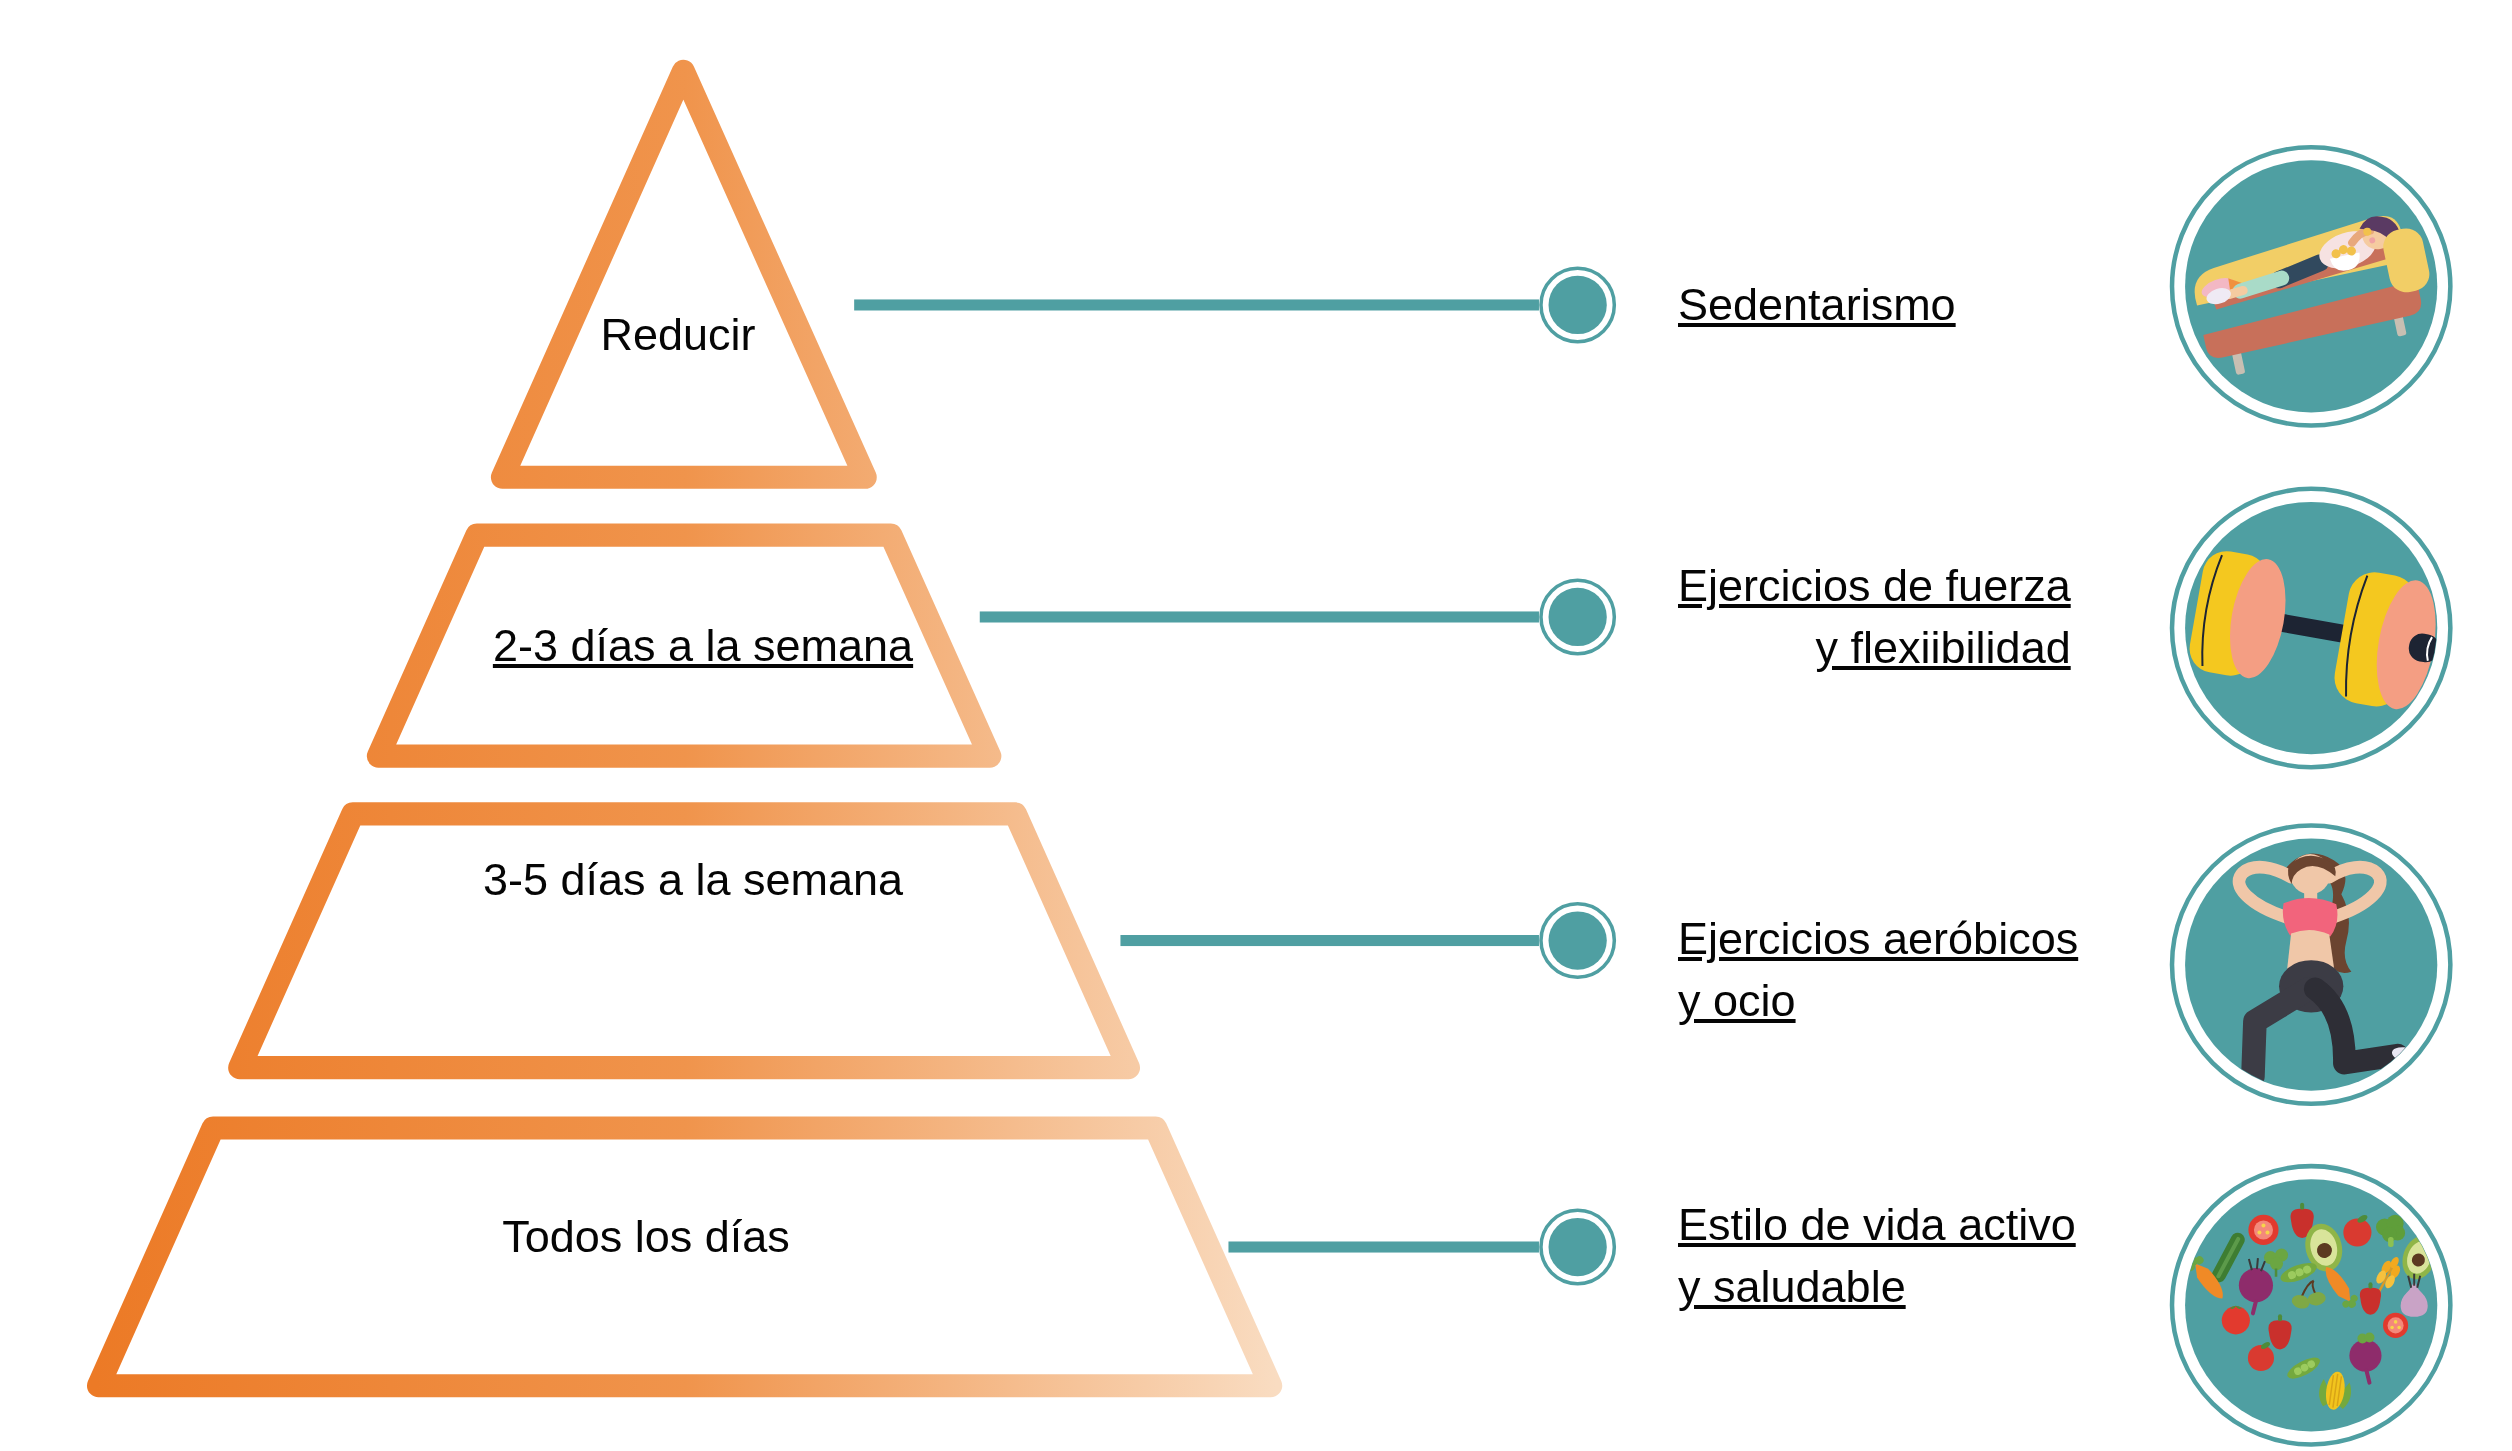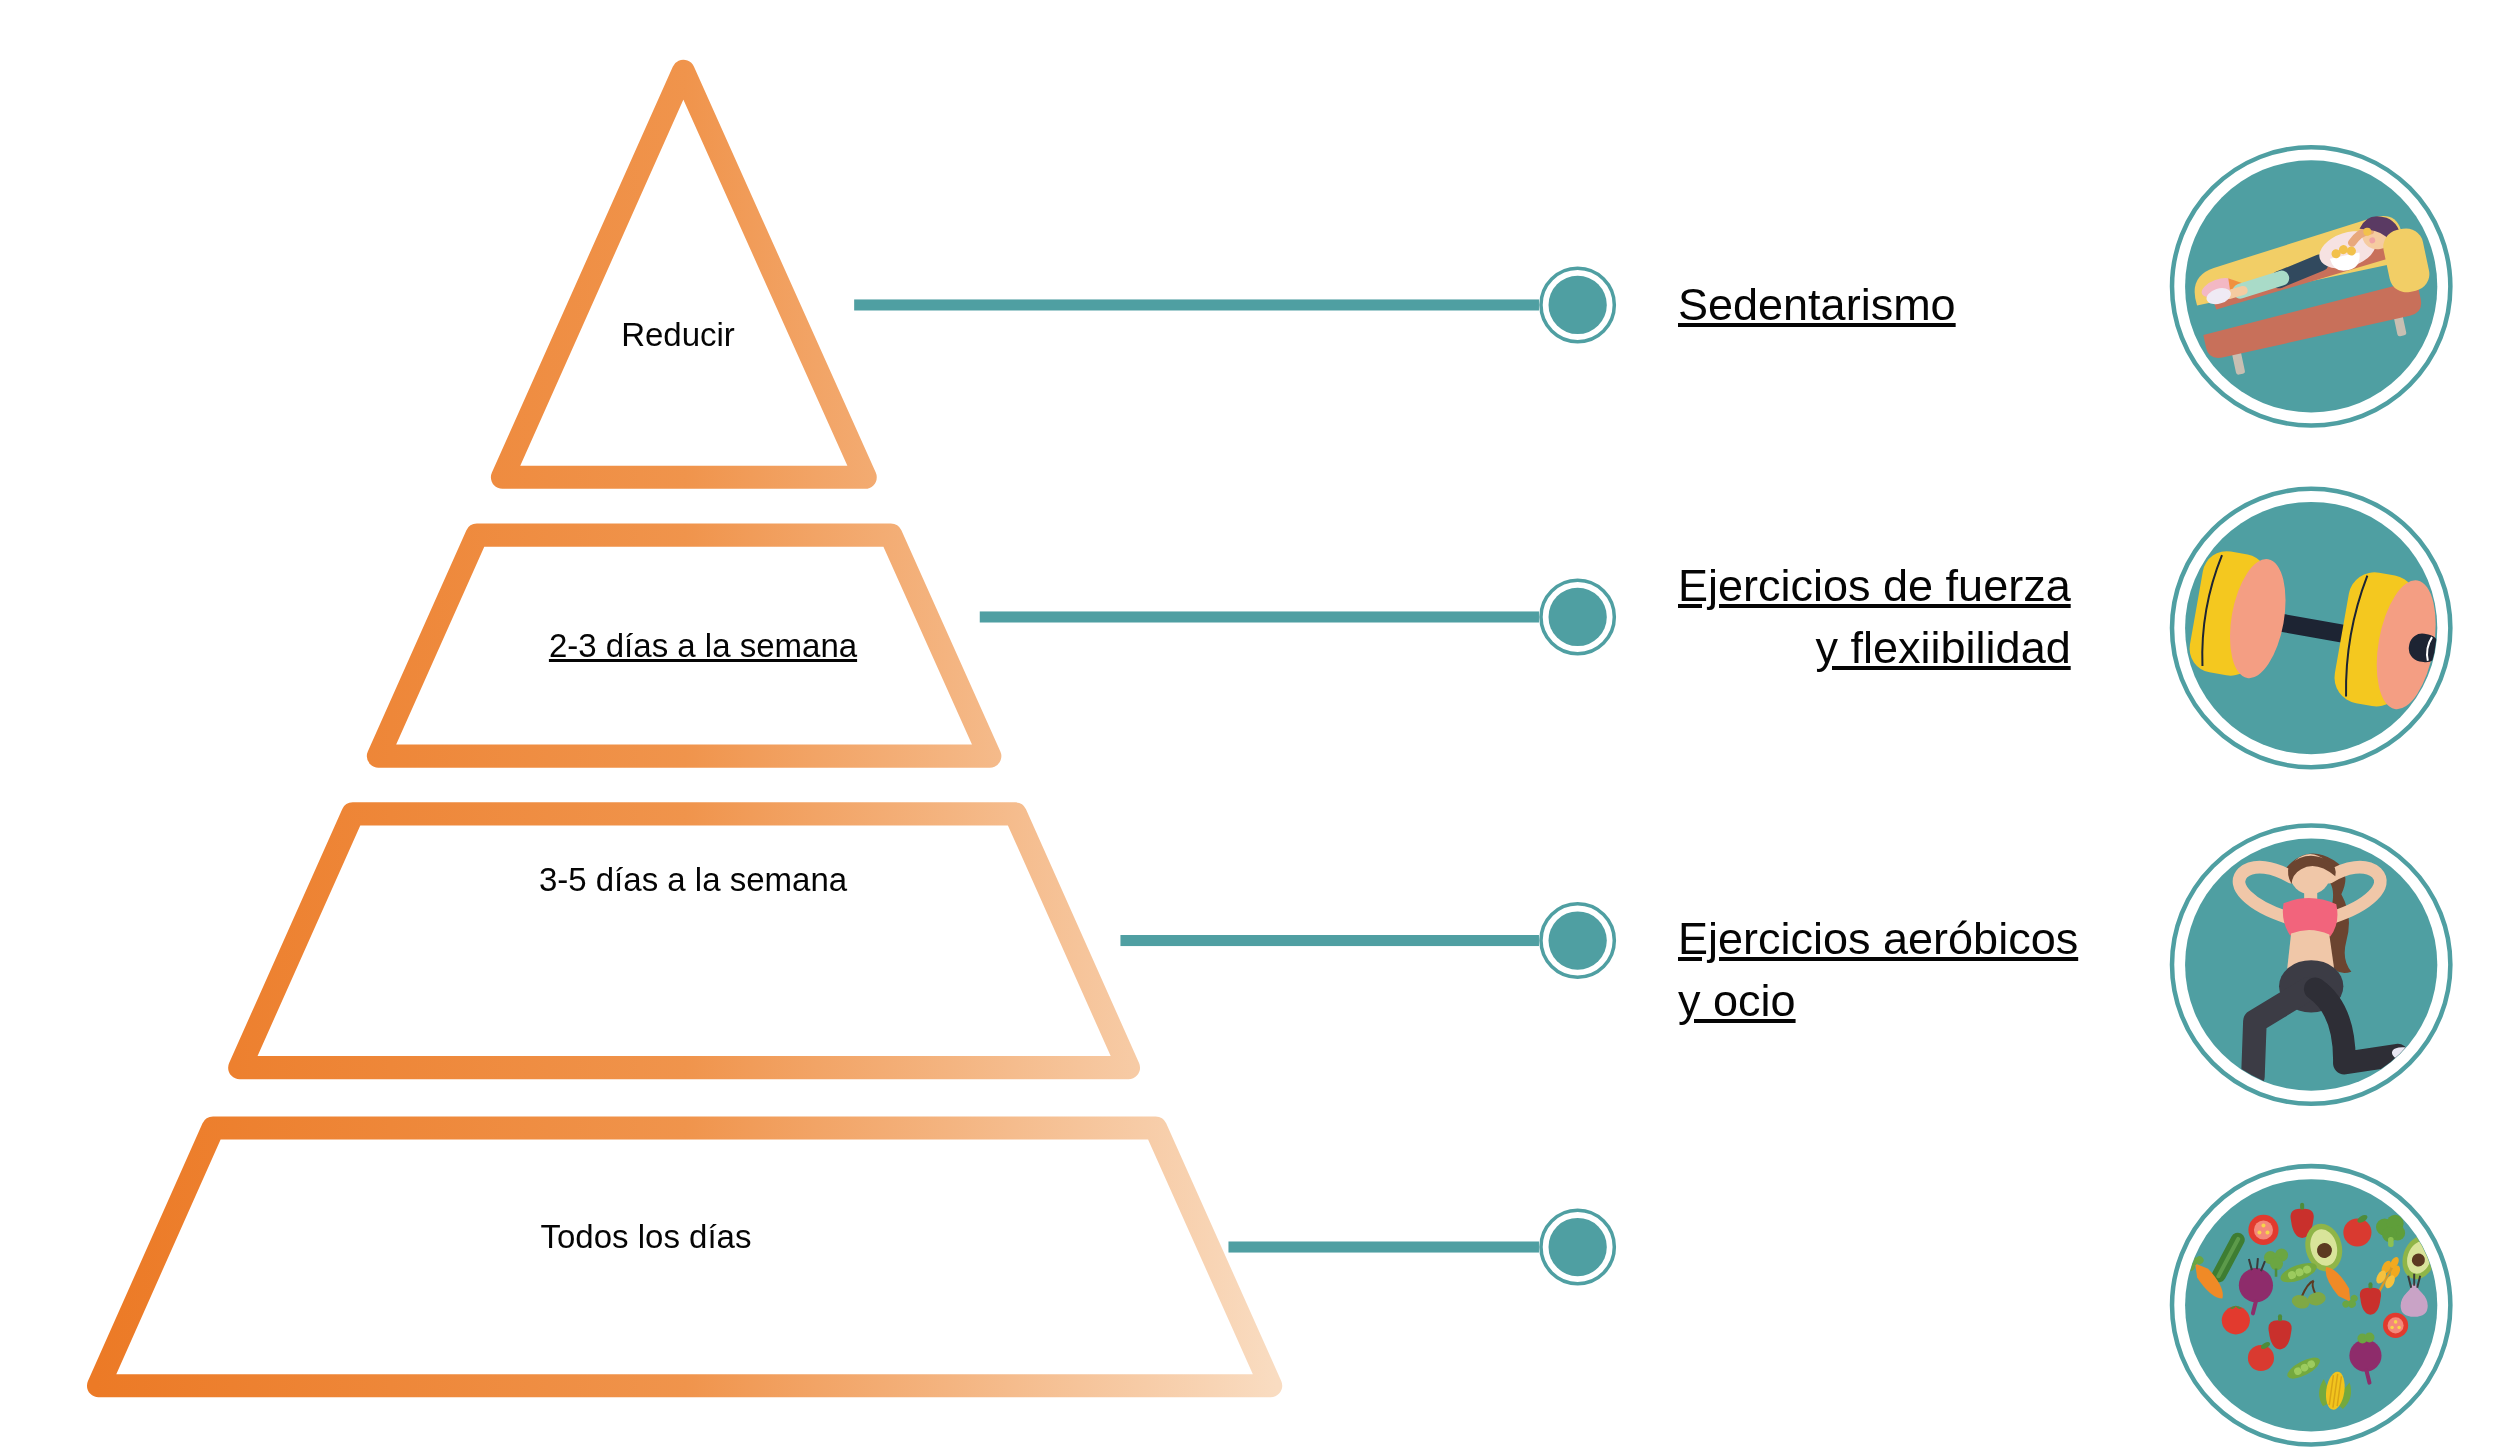--- a/index.html
+++ b/index.html
@@ -1,21 +1,21 @@
 <!DOCTYPE html>
 <html style="font-size:8px"><head>
 <meta charset="utf-8">
 <style>
   html,body{margin:0;padding:0;background:#ffffff;}
   body{width:2575px;height:1451px;overflow:hidden;font-family:"Liberation Sans",sans-serif;}
   .canvas{position:relative;width:2575px;height:1451px;background:#fff;}
   svg.art{position:absolute;left:0;top:0;}
   .pyr-label{
     position:absolute;transform:translate(-50%,-50%);
-    font-size:33px;color:#050505;white-space:nowrap;letter-spacing:0;
+    font-size:45px;color:#050505;white-space:nowrap;letter-spacing:0;
   }
   .legend-label{
     position:absolute;left:1678px;transform:translateY(-50%);
     font-size:45px;line-height:62px;color:#050505;white-space:pre-line;text-decoration:underline;
   }
 </style>
 </head>
 <body>
 
 <div class="canvas">
@@ -278,15 +278,17 @@
   <div class="pyr-label" style="left:678px;top:335px;">Reducir</div>
   <div class="pyr-label" style="left:703px;top:646px;text-decoration:underline;">2-3 días a la semana</div>
   <div class="pyr-label" style="left:693px;top:880px;">3-5 días a la semana</div>
   <div class="pyr-label" style="left:646px;top:1237px;">Todos los días</div>
 
   <div class="legend-label" style="top:305px;">Sedentarismo</div>
   <div class="legend-label" style="top:617px;text-align:right;">Ejercicios de fuerza
 y flexiibilidad</div>
   <div class="legend-label" style="top:941px;margin-top:29px;">Ejercicios aeróbicos
 y ocio</div>
+  <div class="legend-label" style="top:1256px;">Estilo de vida activo
+y saludable</div>
 
 </div>
 
 
 </body></html>

